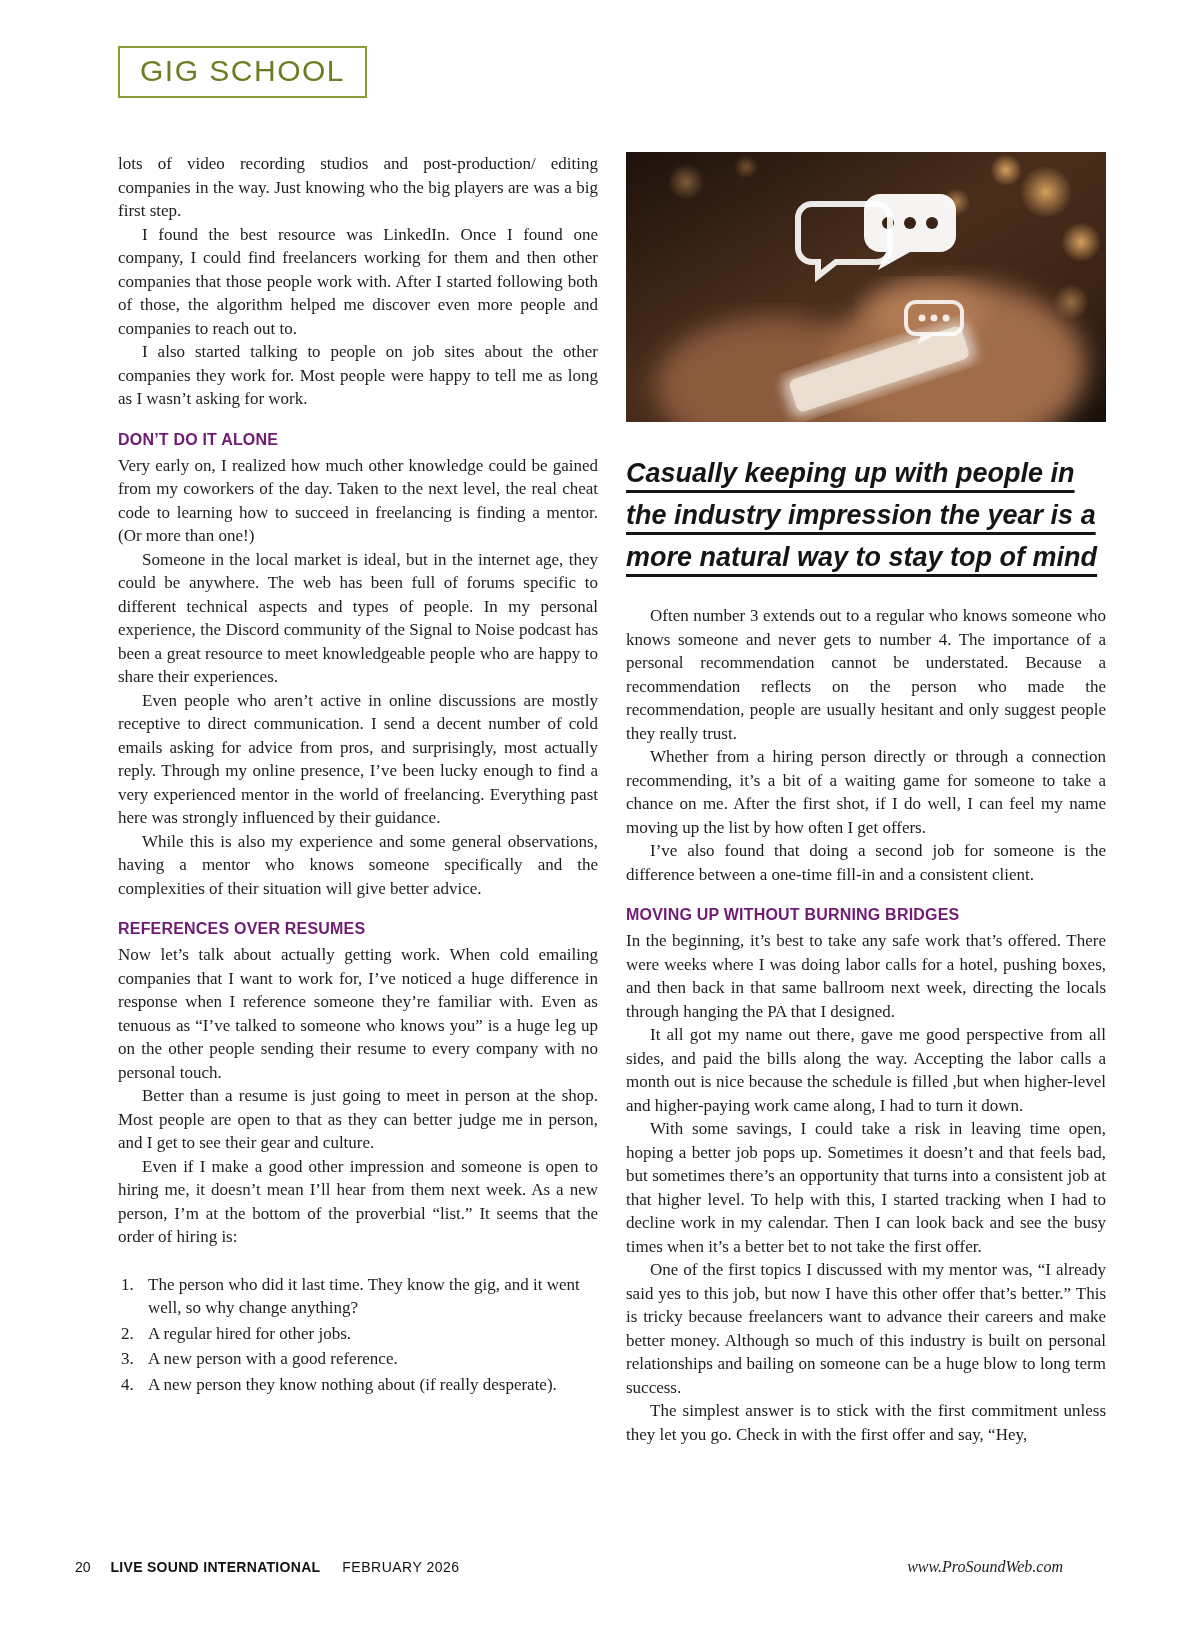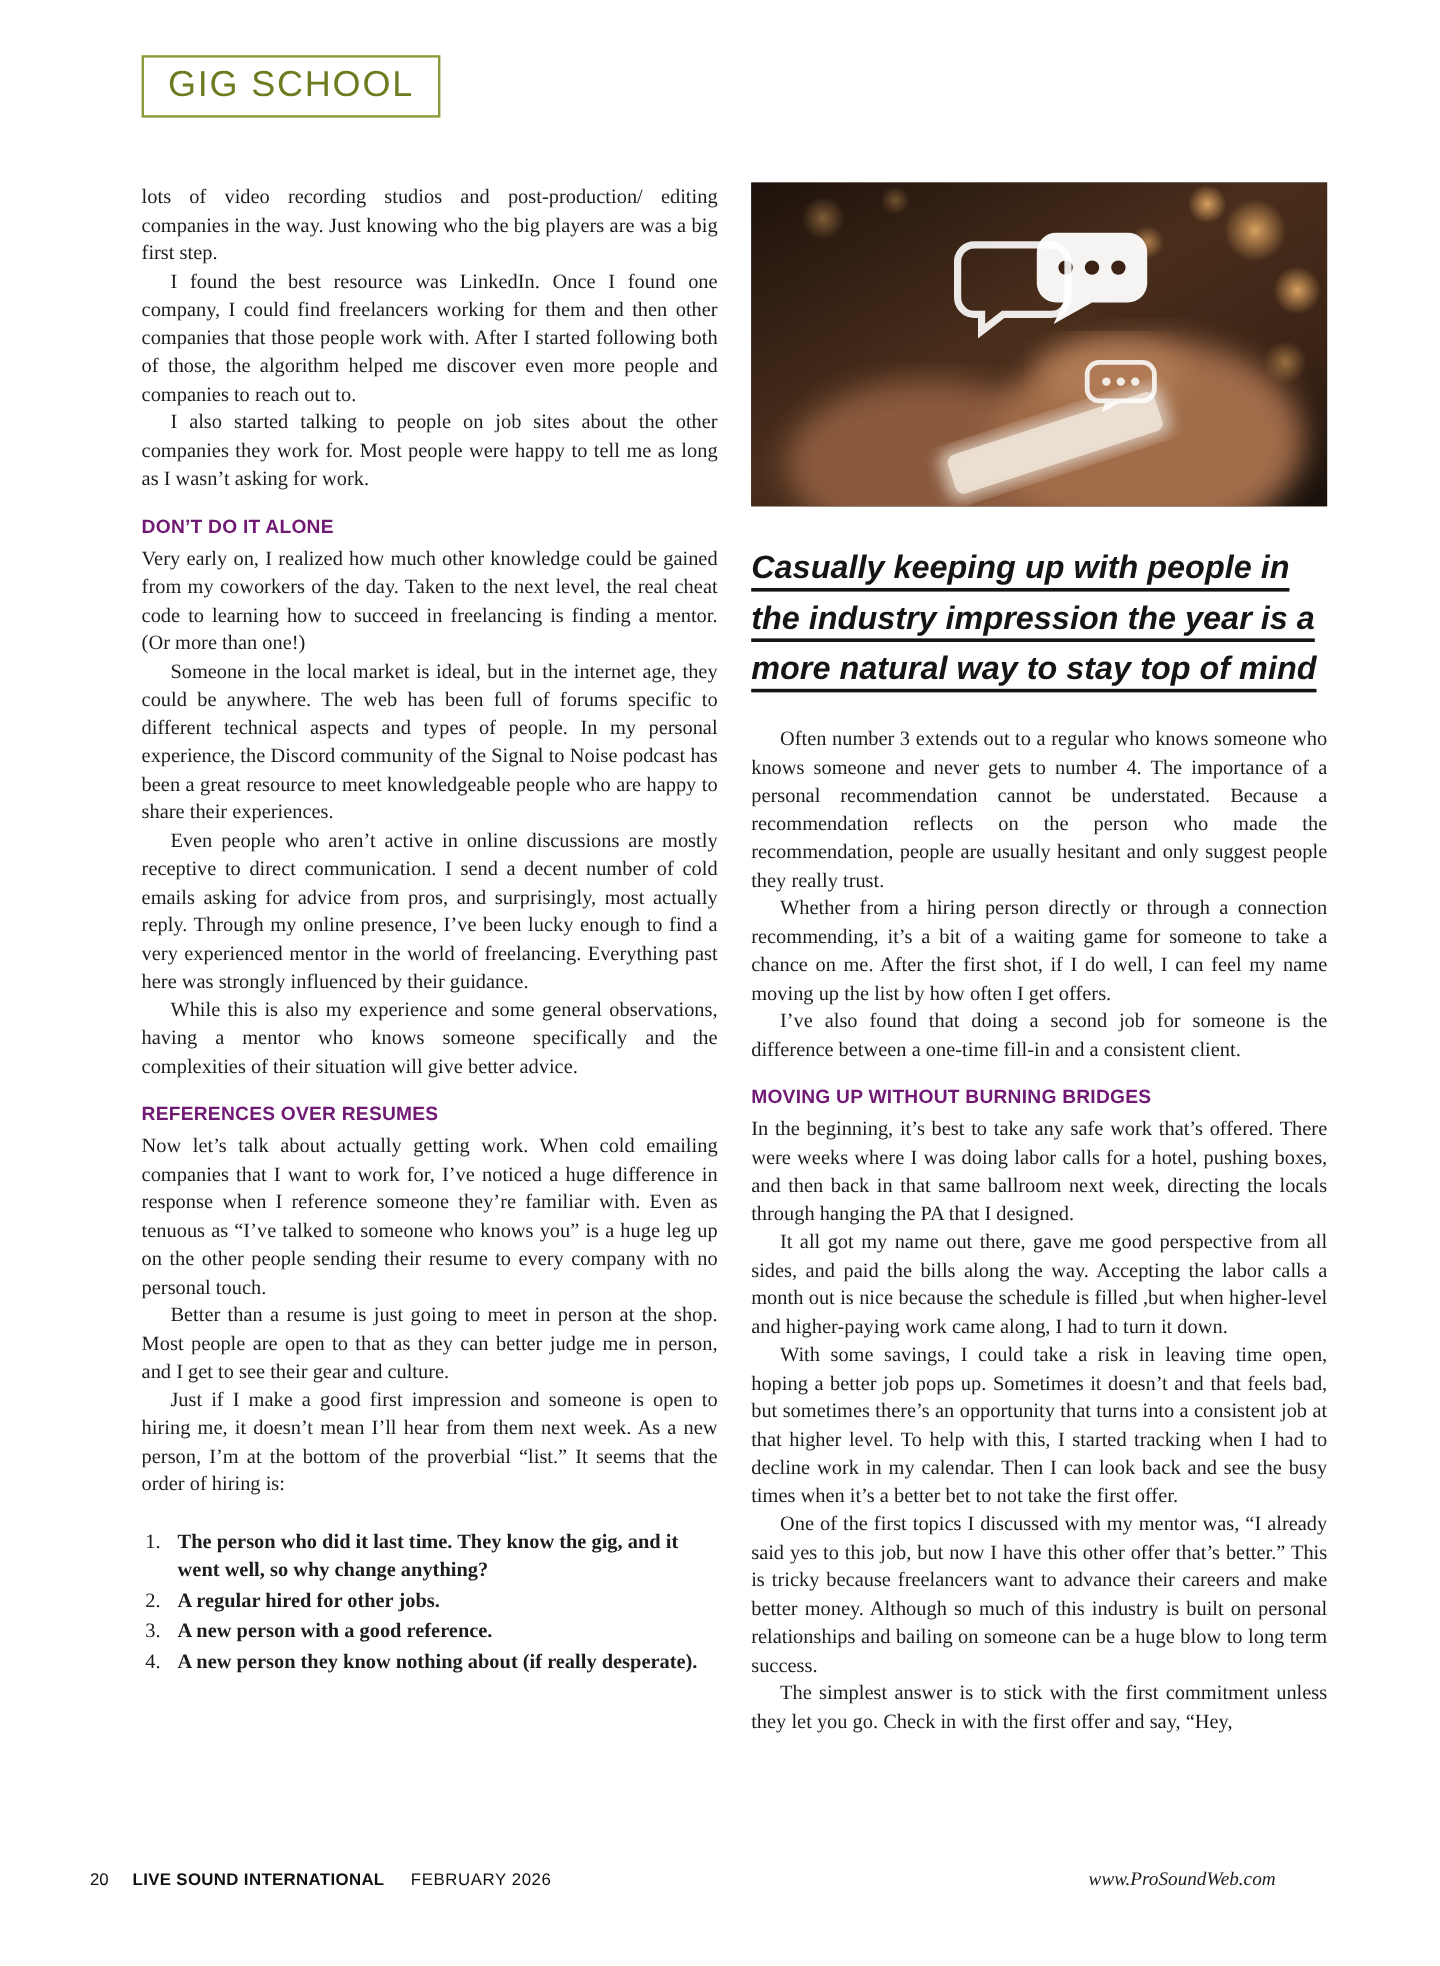--- a/index.html
+++ b/index.html
@@ -18,21 +18,21 @@
 
   p.body{margin:0;font-size:17px;line-height:23.5px;text-align:justify;color:#1d1d1d;}
   p.indent{text-indent:24px;}
   h3.subhead{font-family:"Liberation Sans",sans-serif;font-size:16px;font-weight:700;
        color:#701a75;margin:20px 0 5px 0;letter-spacing:.2px;}
 
   
   .numlist{margin-top:24px;}
   .numlist .li{display:flex;margin:0 0 2px 0;font-size:17px;line-height:23.5px;}
   .numlist .num{flex:none;width:27px;padding-left:3px;}
-  .numlist .txt{flex:1;font-weight:bold;}
+  .numlist .txt{flex:1;}
 
   
   .photo{position:relative;width:480px;height:270px;overflow:hidden;background:#221510;}
 
   
   .pullquote{margin:30px 0 26px 0;}
   .pullquote .line{font-family:"Liberation Sans",sans-serif;font-weight:700;font-style:italic;
        font-size:27px;line-height:42px;color:#151515;text-decoration:underline;
        text-decoration-thickness:2.5px;text-underline-offset:8px;}
 
@@ -63,21 +63,21 @@
 
       <h3 class="subhead">DON’T DO IT ALONE</h3>
       <p class="body">Very early on, I realized how much other knowledge could be gained from my coworkers of the day. Taken to the next level, the real cheat code to learning how to succeed in freelancing is finding a mentor. (Or more than one!)</p>
       <p class="body indent">Someone in the local market is ideal, but in the internet age, they could be anywhere. The web has been full of forums specific to different technical aspects and types of people. In my personal experience, the Discord community of the Signal to Noise podcast has been a great resource to meet knowledgeable people who are happy to share their experiences.</p>
       <p class="body indent">Even people who aren’t active in online discussions are mostly receptive to direct communication. I send a decent number of cold emails asking for advice from pros, and surprisingly, most actually reply. Through my online presence, I’ve been lucky enough to find a very experienced mentor in the world of freelancing. Everything past here was strongly influenced by their guidance.</p>
       <p class="body indent">While this is also my experience and some general observations, having a mentor who knows someone specifically and the complexities of their situation will give better advice.</p>
 
       <h3 class="subhead">REFERENCES OVER RESUMES</h3>
       <p class="body">Now let’s talk about actually getting work. When cold emailing companies that I want to work for, I’ve noticed a huge difference in response when I reference someone they’re familiar with. Even as tenuous as “I’ve talked to someone who knows you” is a huge leg up on the other people sending their resume to every company with no personal touch.</p>
       <p class="body indent">Better than a resume is just going to meet in person at the shop. Most people are open to that as they can better judge me in person, and I get to see their gear and culture.</p>
-      <p class="body indent">Just if I make a good first impression and someone is open to hiring me, it doesn’t mean I’ll hear from them next week. As a new person, I’m at the bottom of the proverbial “list.” It seems that the order of hiring is:</p>
+      <p class="body indent">Even if I make a good other impression and someone is open to hiring me, it doesn’t mean I’ll hear from them next week. As a new person, I’m at the bottom of the proverbial “list.” It seems that the order of hiring is:</p>
 
       <div class="numlist">
         <div class="li">
           <span class="num">1.</span>
           <span class="txt">The person who did it last time. They know the gig, and it went well, so why change anything?</span>
         </div>
         <div class="li">
           <span class="num">2.</span>
           <span class="txt">A regular hired for other jobs.</span>
         </div>

